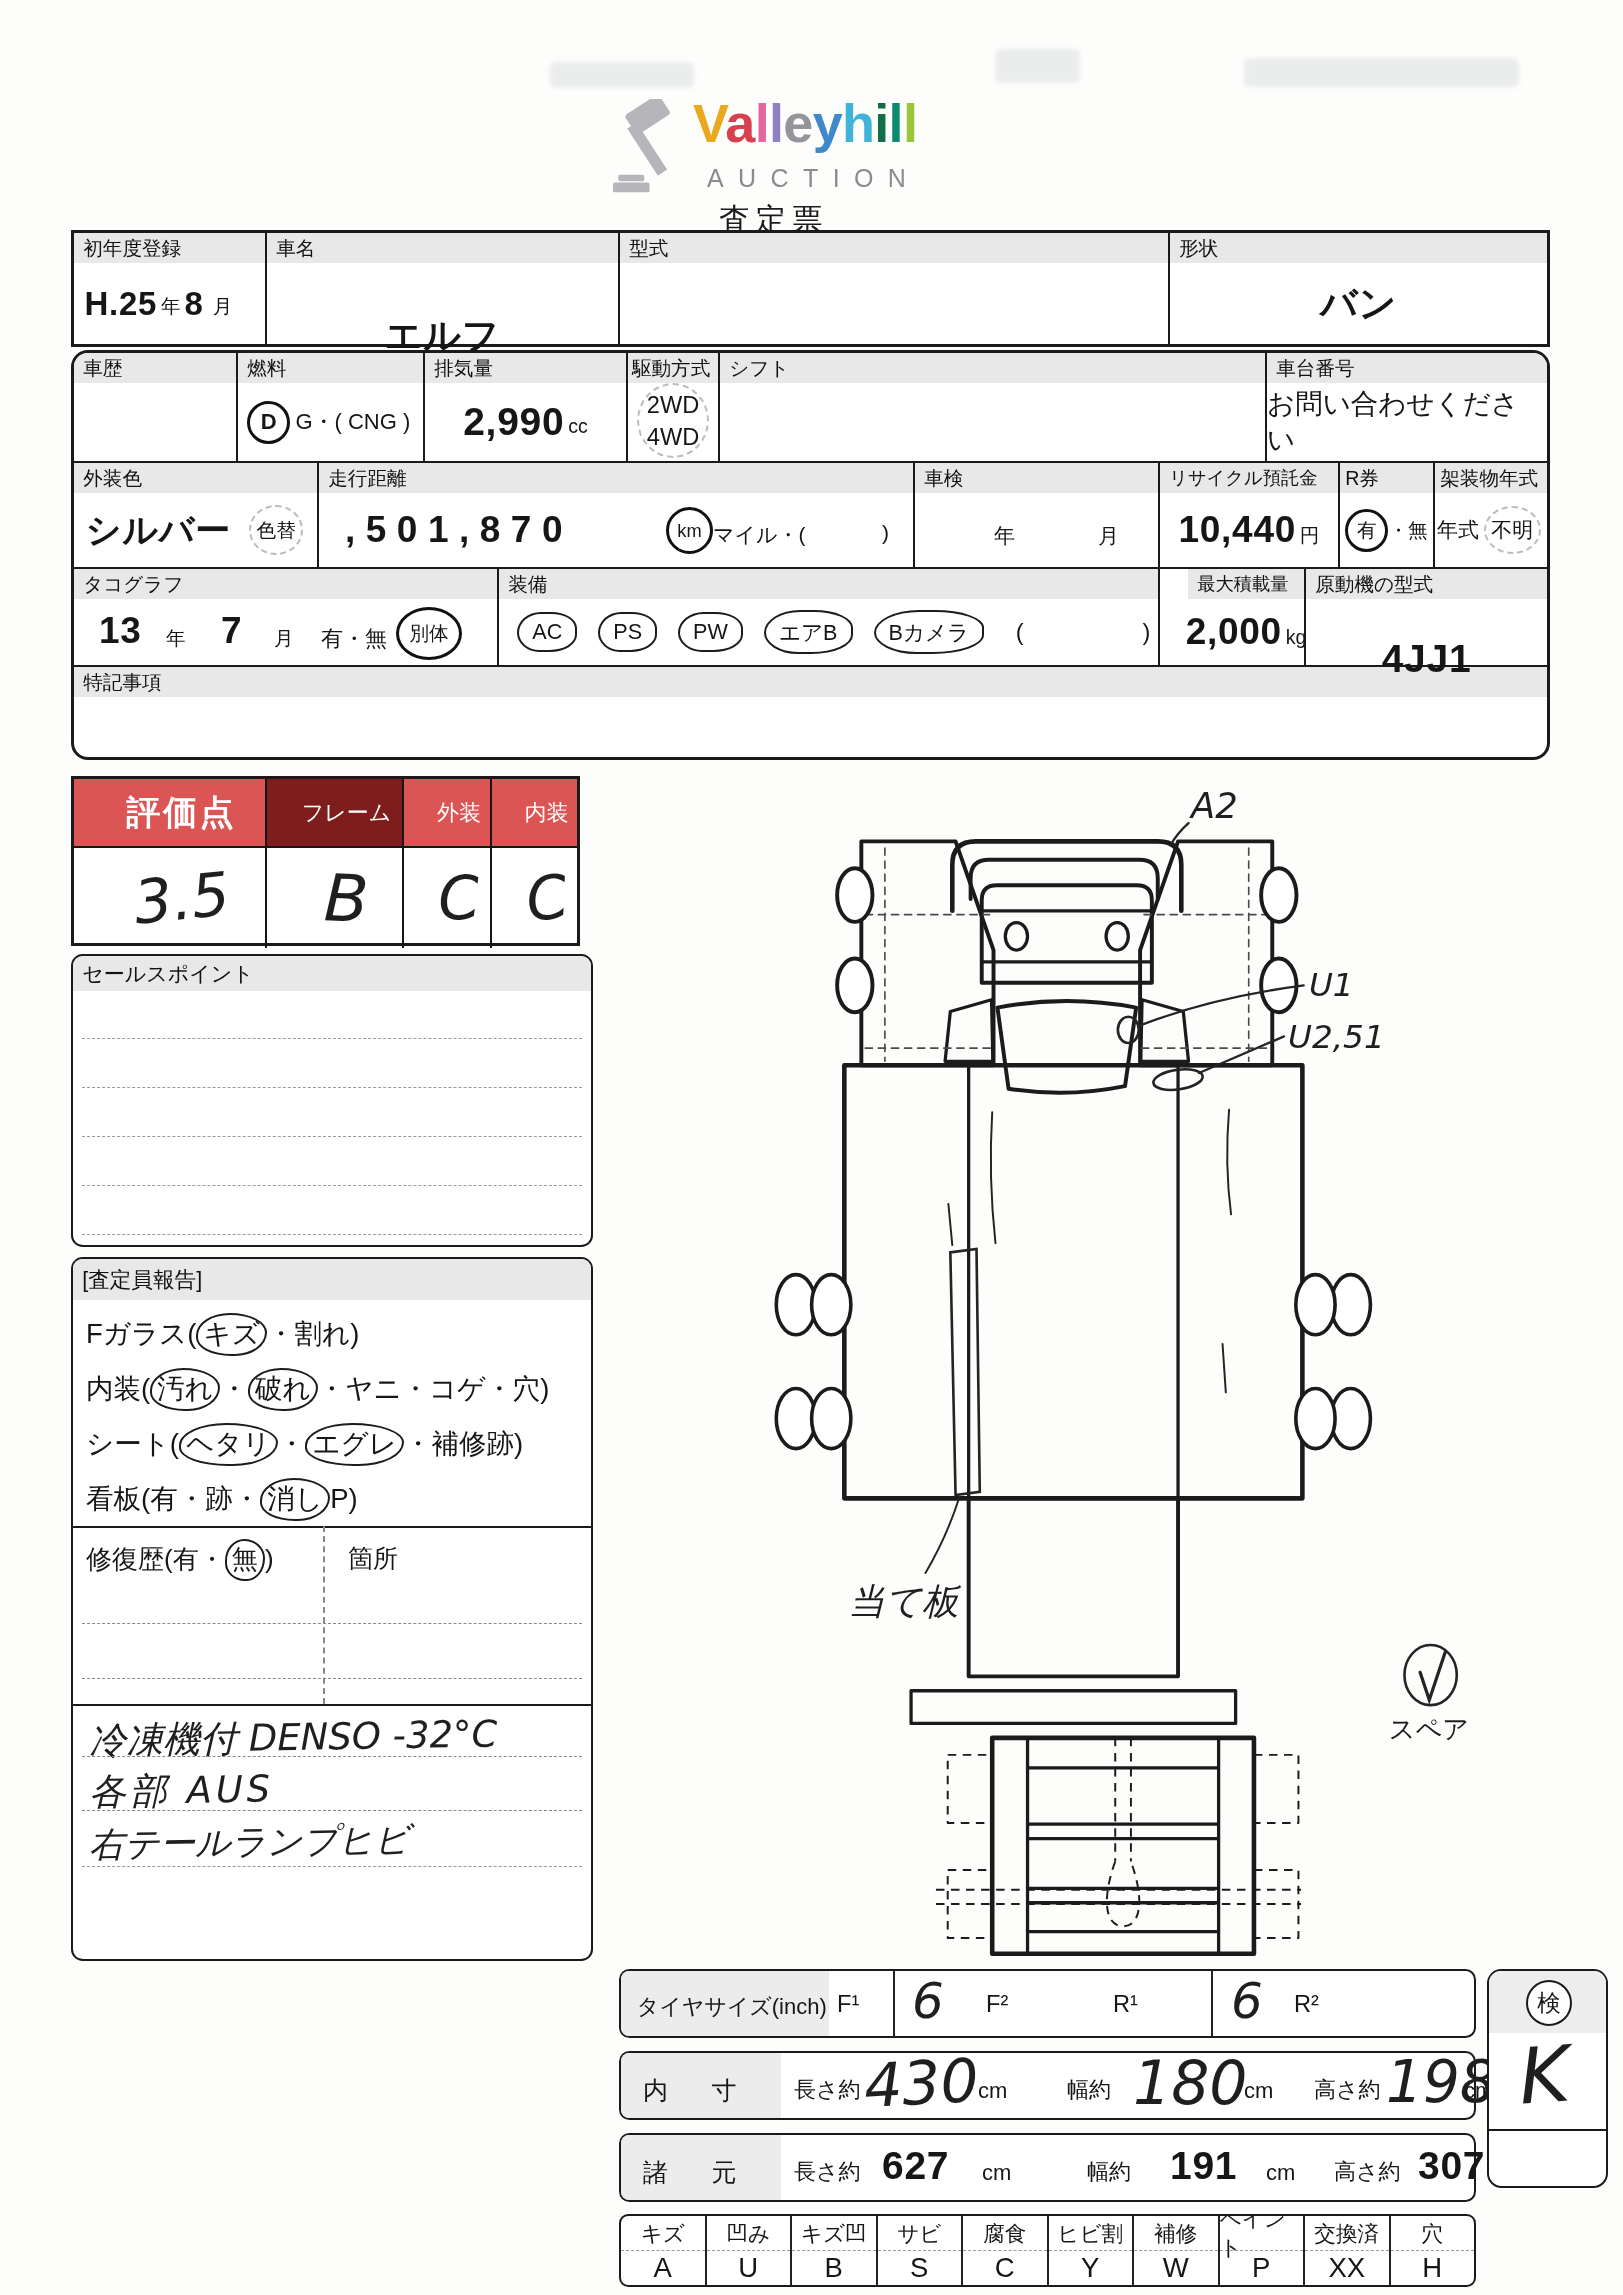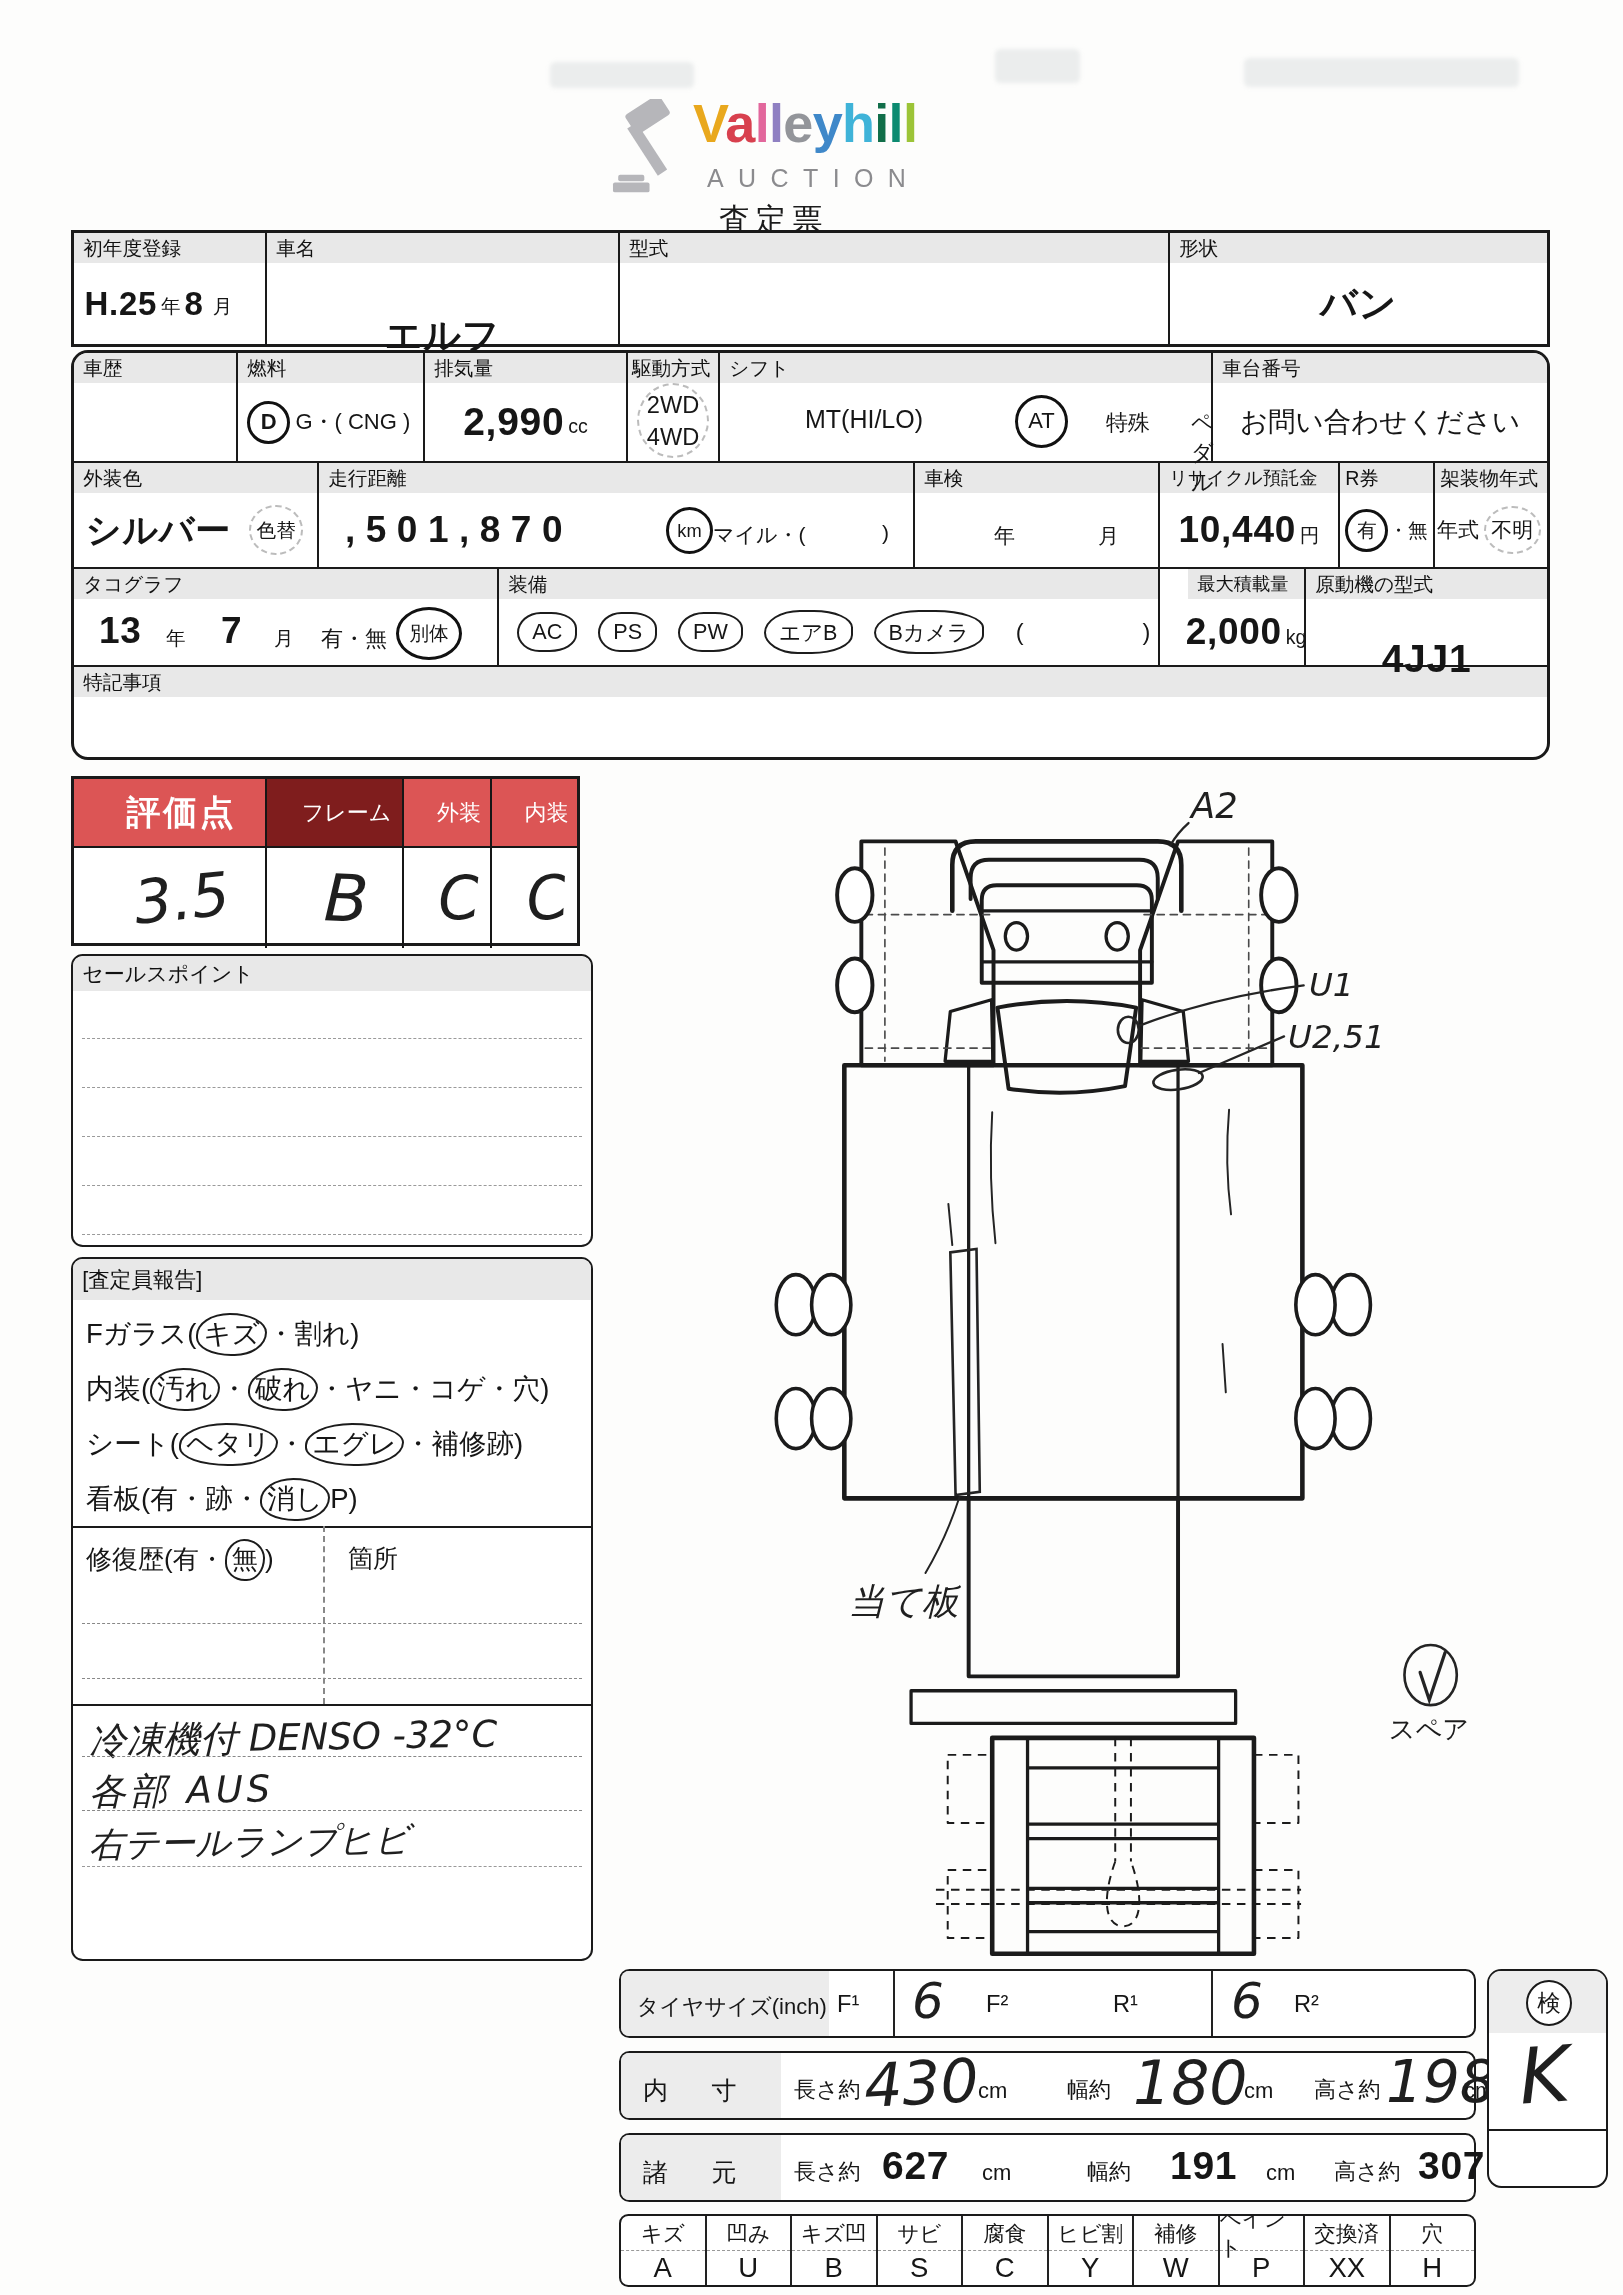--- a/index.html
+++ b/index.html
@@ -116,28 +116,22 @@
       <div class="cell" style="width:92px;">
         <div class="clabel" style="padding-left:3.9px;">駆動方式</div>
         <div class="cval" style="display:flex;align-items:center;justify-content:center;">
           <div class="dcirc abs" style="width:68px;height:71px;left:9.2px;top:0px;"></div>
           <div style="text-align:center;font-size:23.6px;line-height:1.35;position:relative;">
             <div>2WD</div>
             <div>4WD</div>
           </div>
         </div>
       </div>
-      <div class="cell" style="width:493px;">
+      <div class="cell" style="width:547px;">
         <div class="clabel">シフト</div>
-        <div class="cval">
-          <span class="abs" style="left:85px;top:22px;font-size:25px;">MT(HI/LO)</span>
-          <span class="pcirc abs" style="left:295px;top:11.8px;width:47px;height:47px;font-size:22px;font-weight:normal;">AT</span>
-          <span class="abs" style="left:386px;top:25px;font-size:22px;">特殊</span>
-          <span class="abs" style="left:471px;top:25px;font-size:22px;">ペダル</span>
-        </div>
       </div>
       <div class="cell" style="width:290px;flex:1;">
         <div class="clabel">車台番号</div>
         <div class="cval" style="display:flex;align-items:center;justify-content:center;">
           <span style="font-size:27.5px;">お問い合わせください</span>
         </div>
       </div>
     </div>
 
     <div class="row" style="height:106px;border-top:2.6px solid #1a1a1a;">

